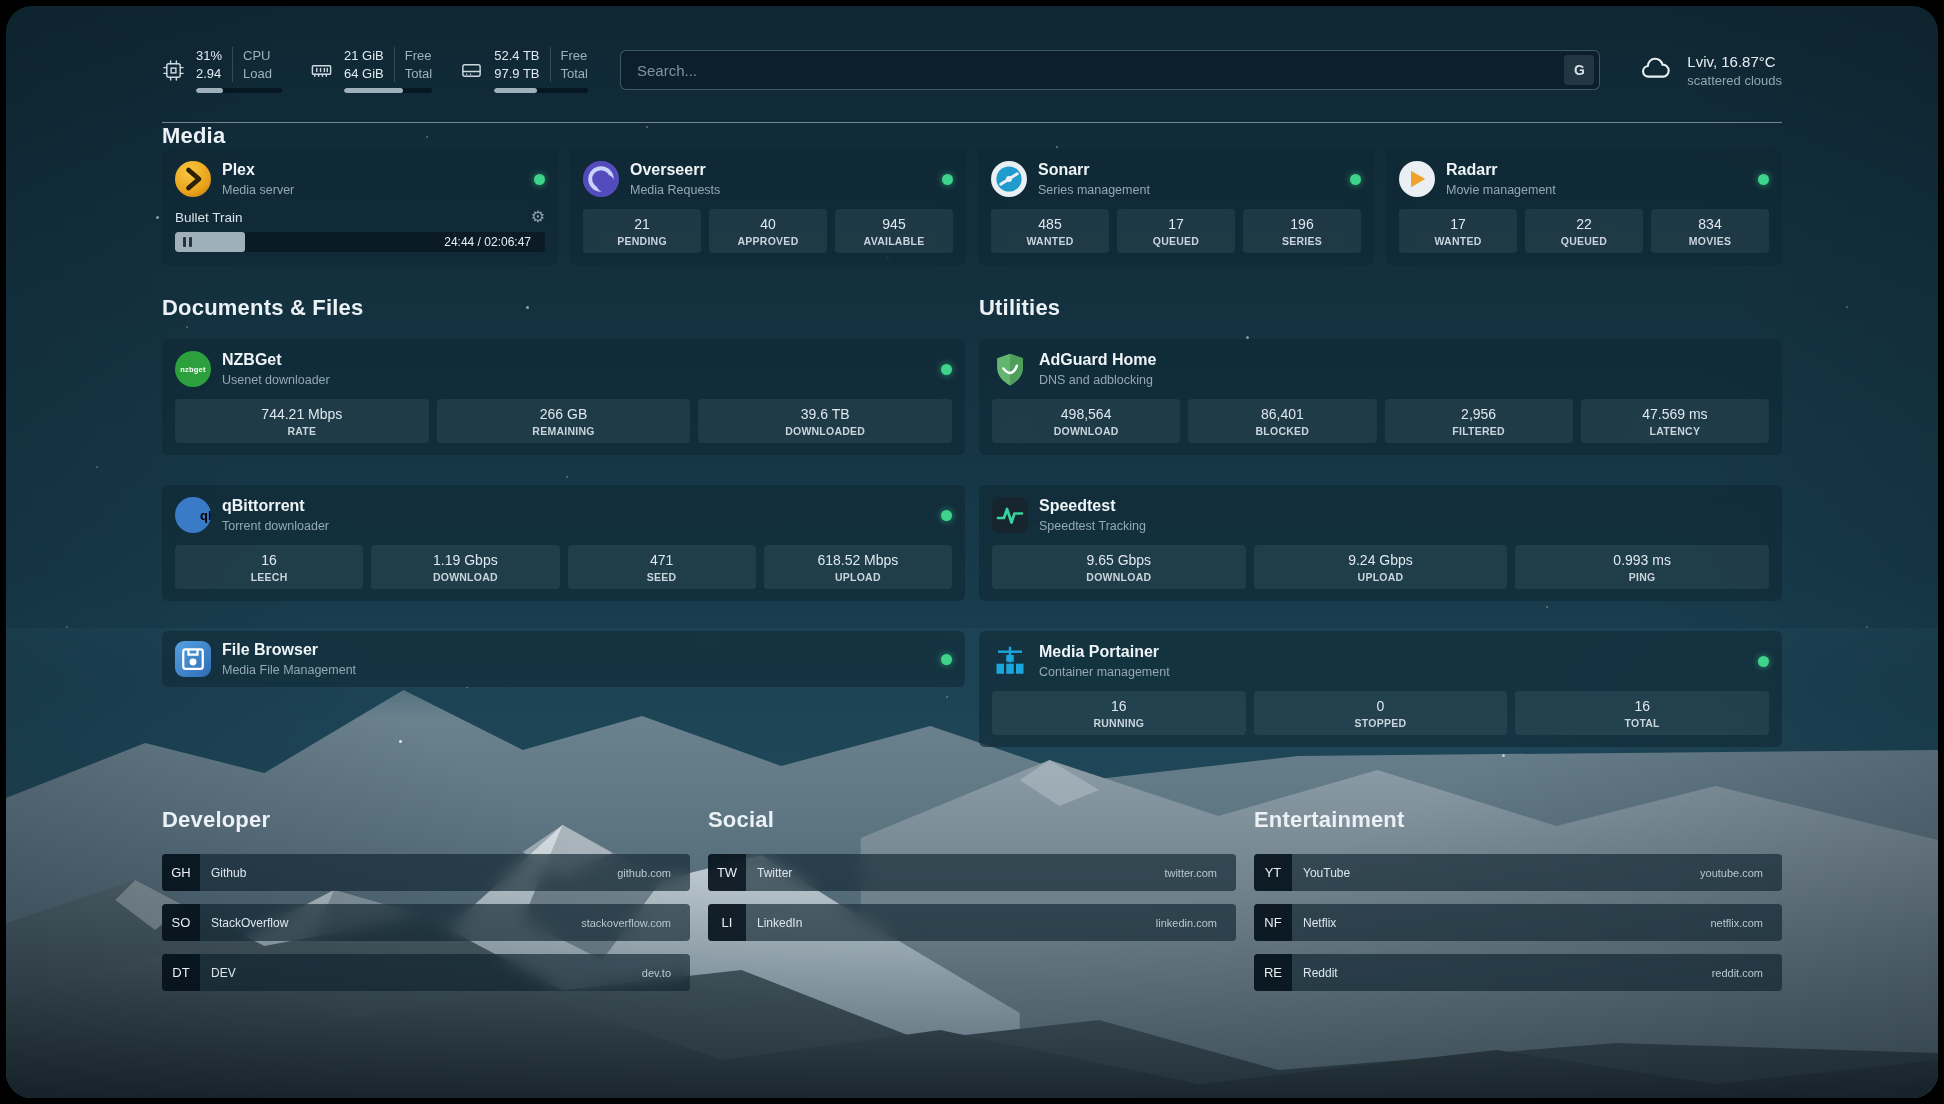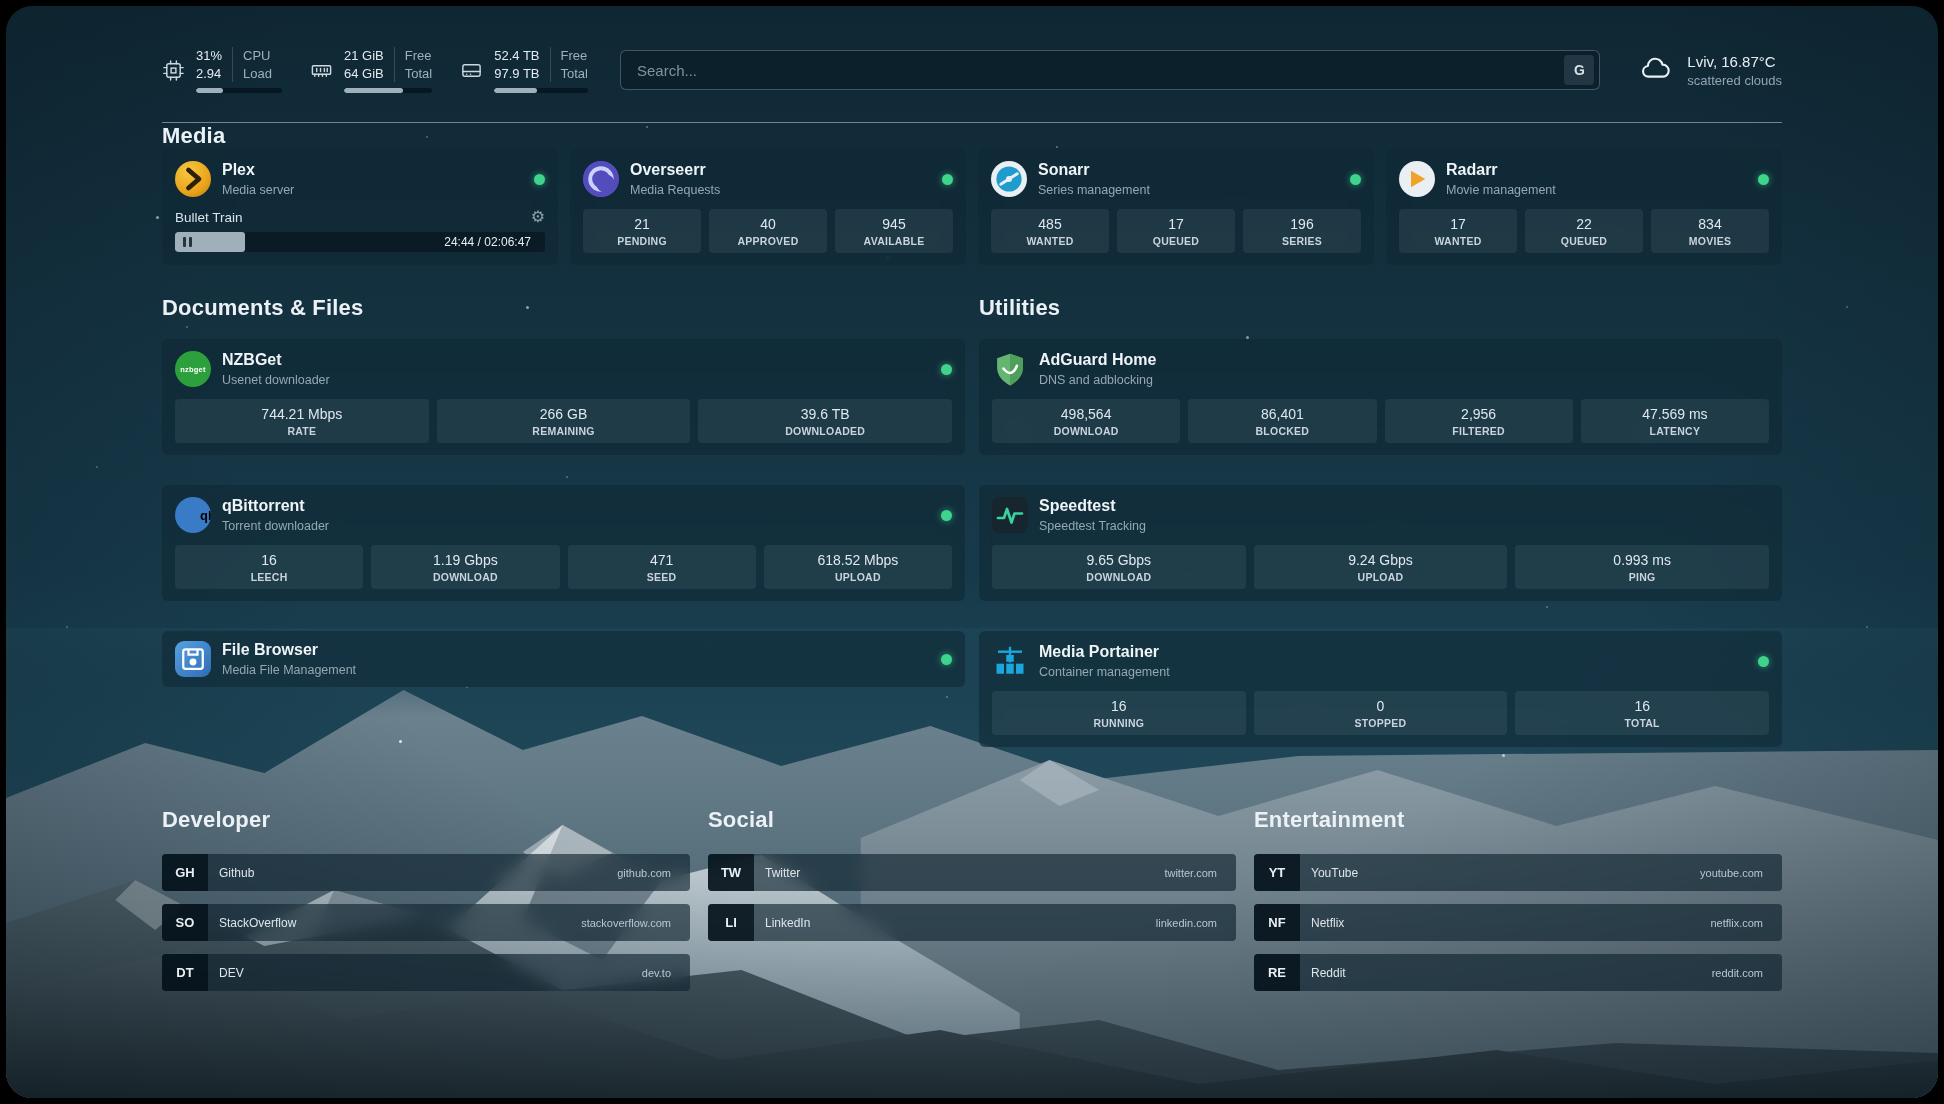--- a/index.html
+++ b/index.html
@@ -128,21 +128,21 @@
   .col .card{margin-bottom:30px;}
   .col .card:last-child{margin-bottom:0;}
   .card.slim{padding:10px 13px;}
 
   
   .bm-grid{display:grid;grid-template-columns:repeat(3,1fr);gap:18px;margin-top:60px;}
   .bm-grid h2{margin:0 0 21px;}
   .bm-row{display:flex;align-items:stretch;height:37px;margin-bottom:13px;
     background:rgba(12,32,44,.62);border-radius:4px;overflow:hidden;cursor:pointer;
     -webkit-backdrop-filter:blur(8px);backdrop-filter:blur(8px);}
-  .bm-abbr{width:46px;background:rgba(4,16,24,.78);color:#e9eff3;font-size:13px;font-weight:700;
+  .bm-abbr{width:38px;background:rgba(4,16,24,.78);color:#e9eff3;font-size:13px;font-weight:400;
     display:flex;align-items:center;justify-content:center;flex:0 0 auto;}
   .bm-name{font-size:12px;color:#dde6ec;display:flex;align-items:center;padding-left:11px;flex:1;}
   .bm-domain{font-size:11px;color:#b9c7d0;display:flex;align-items:center;padding-right:19px;}
 </style>
 </head>
 <body>
 
 <div class="page">
 
   <svg class="mountains" viewBox="0 0 1944 470" preserveAspectRatio="none" aria-hidden="true">

